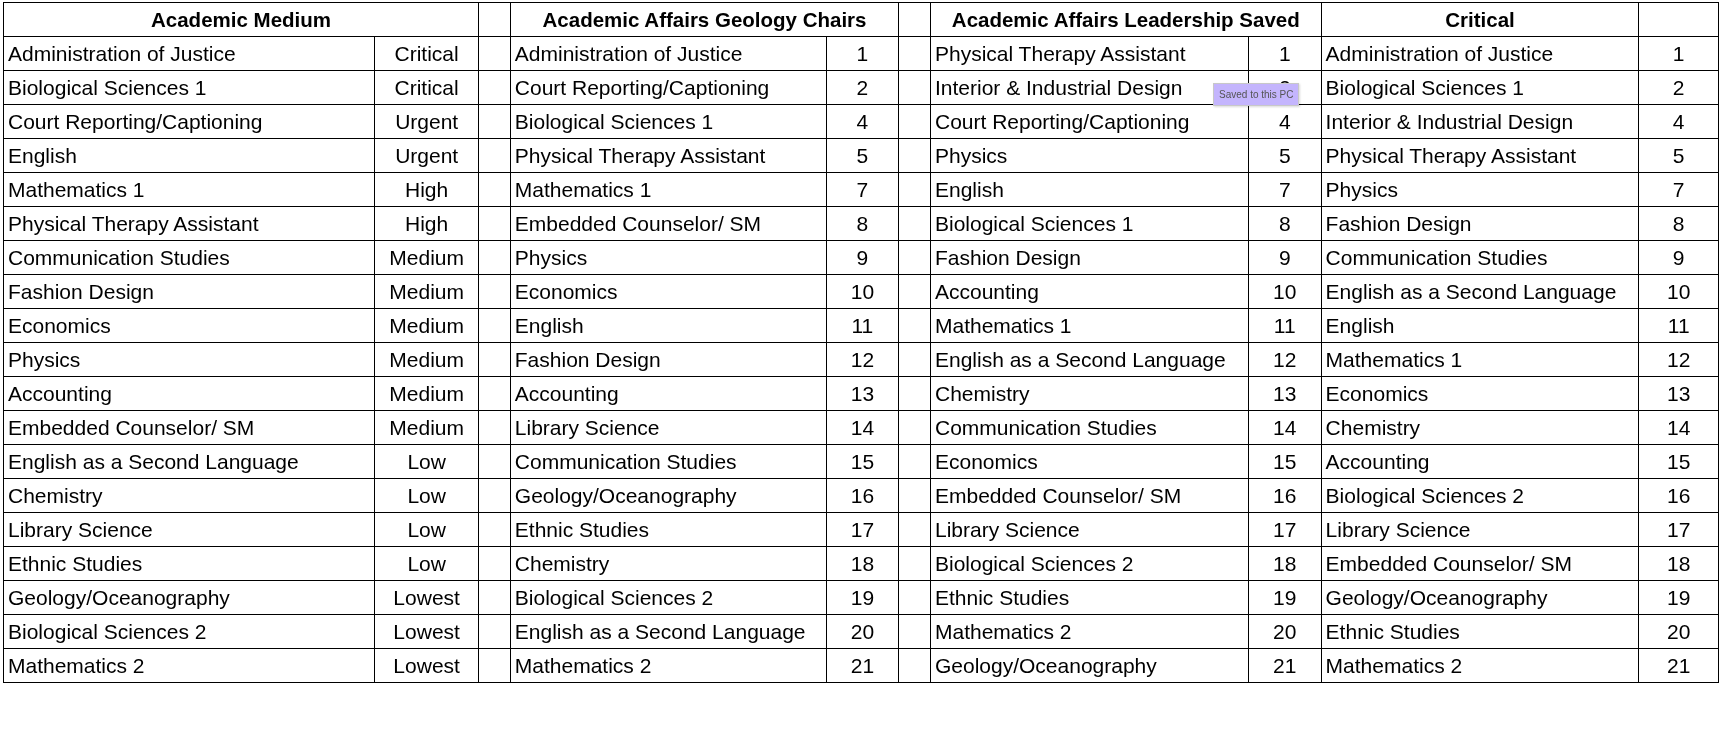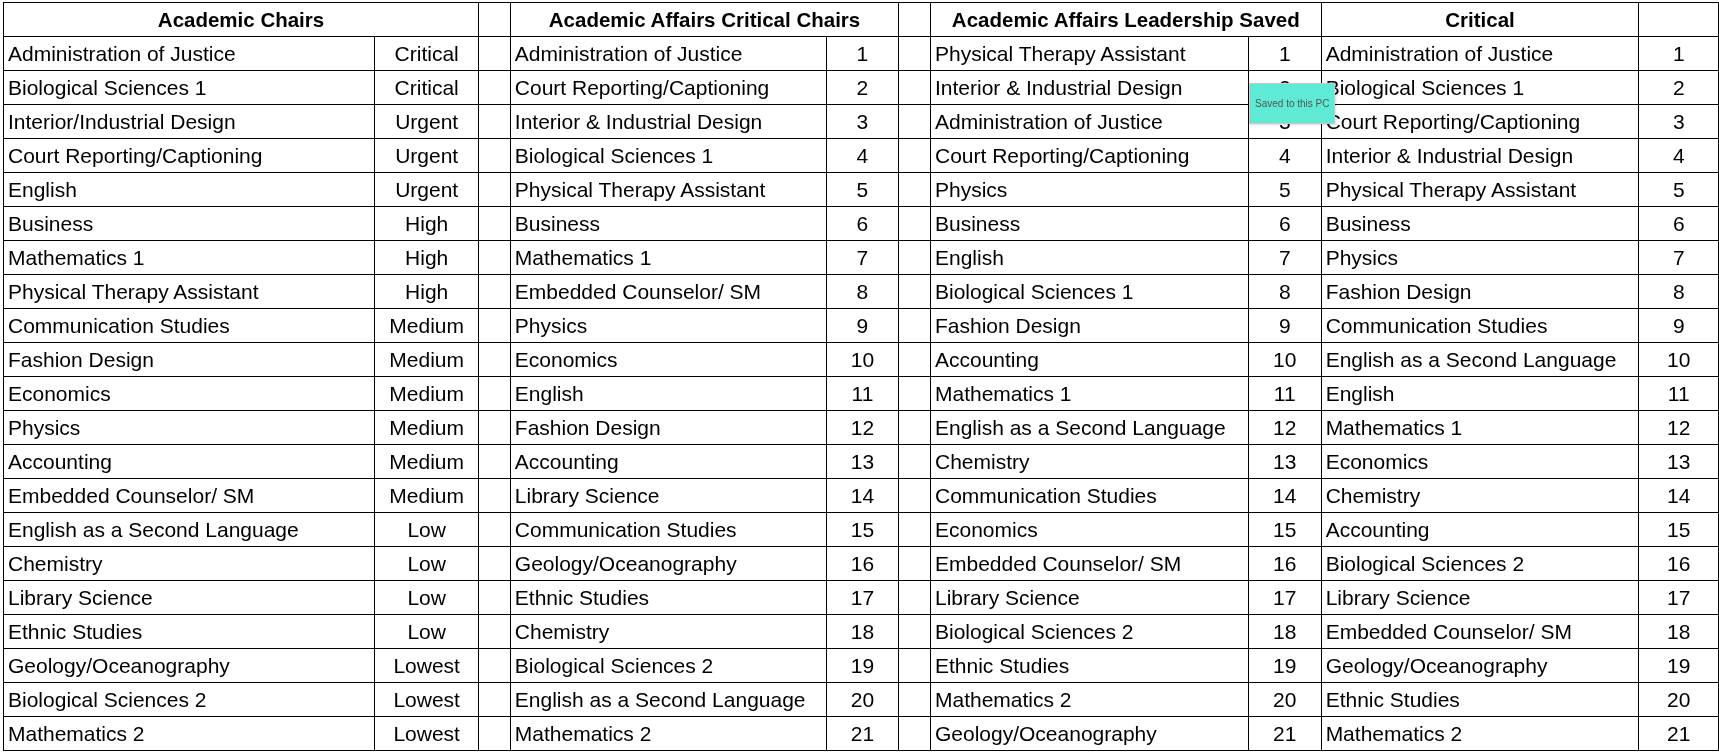--- a/index.html
+++ b/index.html
@@ -6,45 +6,45 @@
   body { width:1719px; height:755px; overflow:hidden; position:relative;
          font-family:"Liberation Sans", "DejaVu Sans", sans-serif; color:#000; }
   table.sheet { position:absolute; left:3px; top:2px; border-collapse:collapse; table-layout:fixed; }
   table.sheet td, table.sheet th { border:1px solid #000; height:33px; padding:0 4px; font-size:21px;
        white-space:nowrap; overflow:hidden; line-height:33px; box-sizing:border-box; }
   table.sheet th { font-weight:bold; text-align:center; font-size:20.5px; }
   td.name { text-align:left; }
   td.pri, td.num { text-align:center; }
   td.spacer, th.spacer { padding:0; }
   td.spacer { border-top:none; border-bottom:none; }
-  .tooltip { position:absolute; left:1213px; top:83px; background:#5eead4; border:1px solid #c8c8c8;
-       box-shadow:1px 1px 2px rgba(0,0,0,0.15); font-size:10px; color:#555; padding:14px 5px;
-       white-space:nowrap;margin-left:36px; }
+  .tooltip { position:absolute; left:1213px; top:83px; background:#c4b5fd; border:1px solid #c8c8c8;
+       box-shadow:1px 1px 2px rgba(0,0,0,0.15); font-size:10px; color:#555; padding:5px 5px;
+       white-space:nowrap; }
 </style>
 </head>
 <body>
 
 <table class="sheet">
   <colgroup>
     <col style="width:372px">
       <col style="width:104px">
       <col style="width:32px">
     <col style="width:316px">
       <col style="width:73px">
       <col style="width:32px">
     <col style="width:318px">
       <col style="width:73px">
     <col style="width:318px">
       <col style="width:80px">
   </colgroup>
   <thead>
     <tr>
-      <th colspan="2">Academic Chairs</th>
+      <th colspan="2">Academic Medium</th>
       <th class="spacer"></th>
-      <th colspan="2">Academic Affairs Critical Chairs</th>
+      <th colspan="2">Academic Affairs Geology Chairs</th>
       <th class="spacer"></th>
       <th colspan="2">Academic Affairs Leadership Saved</th>
       <th>Critical</th>
       <th></th>
     </tr>
   </thead>
   <tbody id="rows">
       <tr>
         <td class="name">Administration of Justice</td>
         <td class="pri">Critical</td>
@@ -63,32 +63,20 @@
         <td class="spacer"></td>
         <td class="name">Court Reporting/Captioning</td>
         <td class="num">2</td>
         <td class="spacer"></td>
         <td class="name">Interior &amp; Industrial Design</td>
         <td class="num">2</td>
         <td class="name">Biological Sciences 1</td>
         <td class="num">2</td>
       </tr>
       <tr>
-        <td class="name">Interior/Industrial Design</td>
-        <td class="pri">Urgent</td>
-        <td class="spacer"></td>
-        <td class="name">Interior &amp; Industrial Design</td>
-        <td class="num">3</td>
-        <td class="spacer"></td>
-        <td class="name">Administration of Justice</td>
-        <td class="num">3</td>
-        <td class="name">Court Reporting/Captioning</td>
-        <td class="num">3</td>
-      </tr>
-      <tr>
         <td class="name">Court Reporting/Captioning</td>
         <td class="pri">Urgent</td>
         <td class="spacer"></td>
         <td class="name">Biological Sciences 1</td>
         <td class="num">4</td>
         <td class="spacer"></td>
         <td class="name">Court Reporting/Captioning</td>
         <td class="num">4</td>
         <td class="name">Interior &amp; Industrial Design</td>
         <td class="num">4</td>
@@ -97,32 +85,20 @@
         <td class="name">English</td>
         <td class="pri">Urgent</td>
         <td class="spacer"></td>
         <td class="name">Physical Therapy Assistant</td>
         <td class="num">5</td>
         <td class="spacer"></td>
         <td class="name">Physics</td>
         <td class="num">5</td>
         <td class="name">Physical Therapy Assistant</td>
         <td class="num">5</td>
-      </tr>
-      <tr>
-        <td class="name">Business</td>
-        <td class="pri">High</td>
-        <td class="spacer"></td>
-        <td class="name">Business</td>
-        <td class="num">6</td>
-        <td class="spacer"></td>
-        <td class="name">Business</td>
-        <td class="num">6</td>
-        <td class="name">Business</td>
-        <td class="num">6</td>
       </tr>
       <tr>
         <td class="name">Mathematics 1</td>
         <td class="pri">High</td>
         <td class="spacer"></td>
         <td class="name">Mathematics 1</td>
         <td class="num">7</td>
         <td class="spacer"></td>
         <td class="name">English</td>
         <td class="num">7</td>

